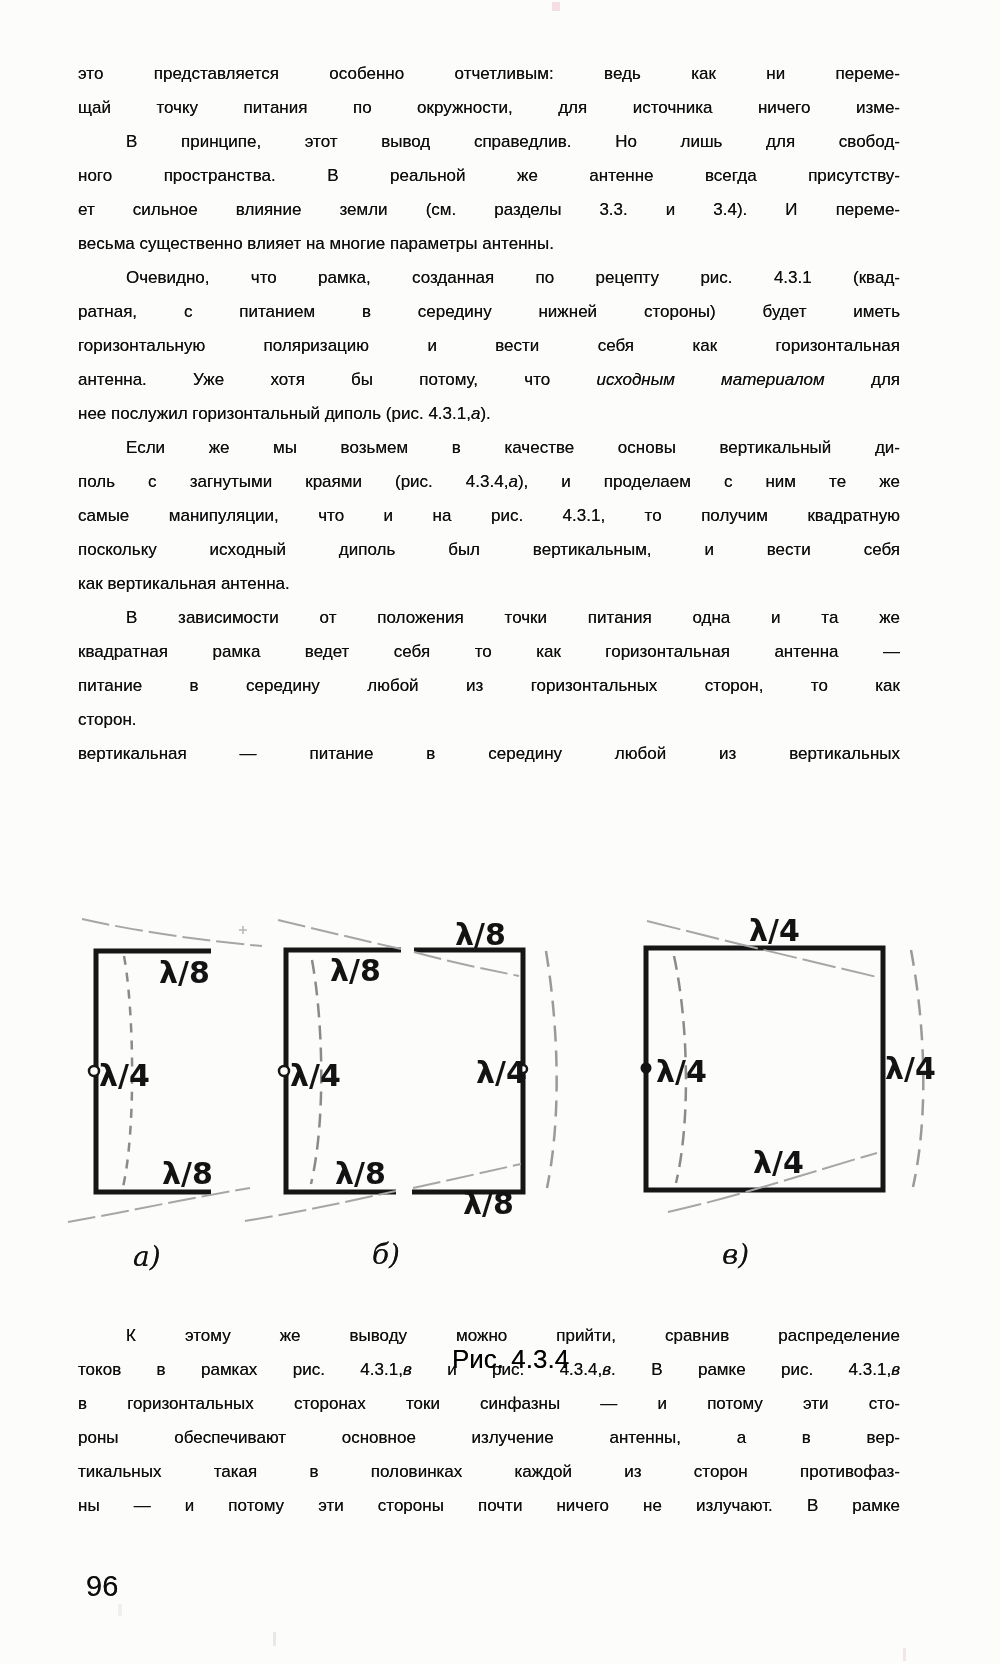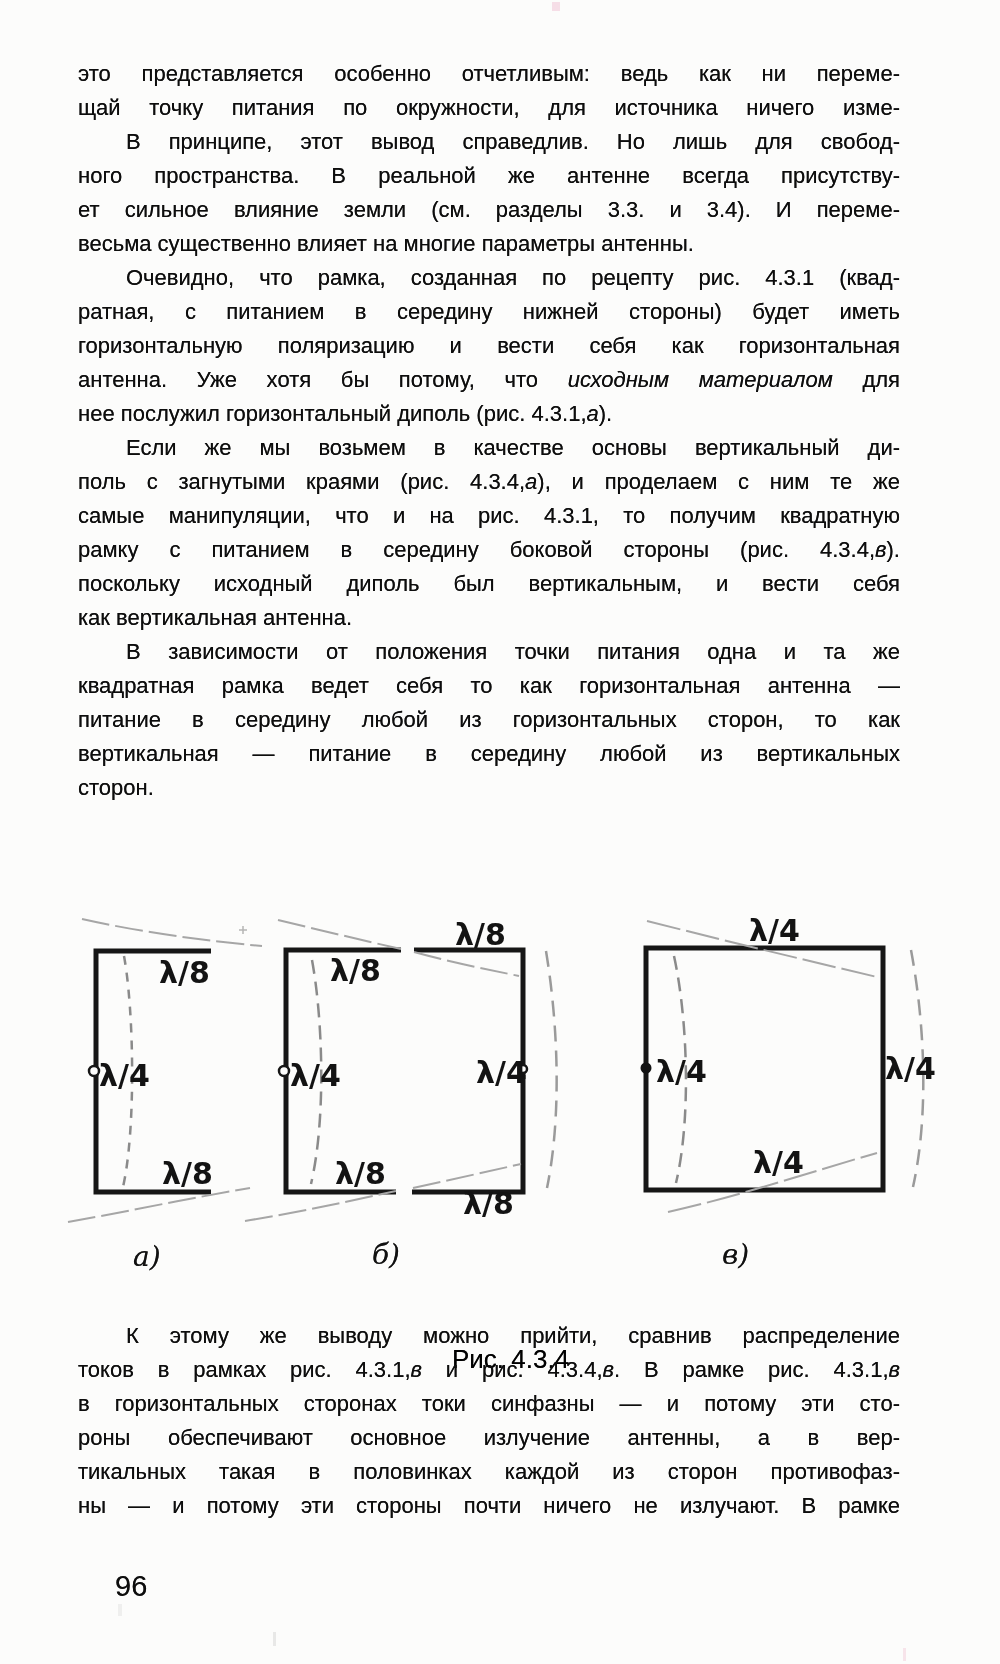--- a/index.html
+++ b/index.html
@@ -1,35 +1,35 @@
 <!DOCTYPE html>
 <html><head>
 <meta charset="utf-8">
 <style>
   html,body{margin:0;padding:0;}
   body{width:1000px;height:1664px;font-family:"Liberation Sans",sans-serif;}
   .page{position:relative;width:1000px;height:1664px;background:#fcfcfb;overflow:hidden;}
-  .textcol{position:absolute;left:78px;width:822px;font-size:22px;line-height:34px;
+  .textcol{position:absolute;left:78px;width:822px;font-size:17px;line-height:34px;
            color:#0d0d0d;text-shadow:0 0 0.6px rgba(0,0,0,0.75);}
   .line{height:34px;text-align:justify;text-align-last:justify;}
   .line.endline{text-align-last:left;}
   .line.indent{text-indent:48px;}
   .em{font-style:italic;}
   #text-top{top:57px;}
   #text-bottom{top:1319px;}
   .figure-layer{position:absolute;left:0;top:900px;width:1000px;height:380px;}
   .sub-label{position:absolute;font-family:"DejaVu Serif",serif;font-style:italic;
              font-size:28px;color:#111;text-shadow:0 0 0.5px rgba(0,0,0,0.6);}
   #sub-a{left:133px;top:1240px;}
   #sub-b{left:372px;top:1238px;}
   #sub-v{left:722px;top:1238px;}
   .caption{position:absolute;left:452px;top:1344px;font-size:26px;color:#000000;
            text-shadow:0 0 0.6px rgba(0,0,0,0.7);text-align:right;}
   .pagenum{position:absolute;left:86px;top:1570px;font-size:29px;color:#0d0d0d;
-           text-shadow:0 0 0.6px rgba(0,0,0,0.7);margin-left:29px;}
+           text-shadow:0 0 0.6px rgba(0,0,0,0.7);}
   .artifact{position:absolute;}
   svg text{font-family:"DejaVu Sans",sans-serif;font-weight:700;font-size:30px;fill:#131313;}
 </style>
 </head>
 <body>
 
 <div class="page">
 
   <div id="text-top" class="textcol">
       <div class="line"><span>это представляется особенно отчетливым: ведь как ни переме-</span></div>
@@ -39,28 +39,27 @@
       <div class="line"><span>ет сильное влияние земли (см. разделы 3.3. и 3.4). И переме-</span></div>
       <div class="line endline"><span>весьма существенно влияет на многие параметры антенны.</span></div>
       <div class="line indent"><span>Очевидно, что рамка, созданная по рецепту рис. 4.3.1 (квад-</span></div>
       <div class="line"><span>ратная, с питанием в середину нижней стороны) будет иметь</span></div>
       <div class="line"><span>горизонтальную поляризацию и вести себя как горизонтальная</span></div>
       <div class="line"><span>антенна. Уже хотя бы потому, что </span><span class="em">исходным материалом</span><span> для</span></div>
       <div class="line endline"><span>нее послужил горизонтальный диполь (рис. 4.3.1,</span><span class="em">а</span><span>).</span></div>
       <div class="line indent"><span>Если же мы возьмем в качестве основы вертикальный ди-</span></div>
       <div class="line"><span>поль с загнутыми краями (рис. 4.3.4,</span><span class="em">а</span><span>), и проделаем с ним те же</span></div>
       <div class="line"><span>самые манипуляции, что и на рис. 4.3.1, то получим квадратную</span></div>
-      <div class="line"><span>рамку с питанием в середину боковой стороны (рис. 4.3.4,</span><span class="em">в</span><span>).</span></div>
       <div class="line"><span>поскольку исходный диполь был вертикальным, и вести себя</span></div>
       <div class="line endline"><span>как вертикальная антенна.</span></div>
       <div class="line indent"><span>В зависимости от положения точки питания одна и та же</span></div>
       <div class="line"><span>квадратная рамка ведет себя то как горизонтальная антенна —</span></div>
       <div class="line"><span>питание в середину любой из горизонтальных сторон, то как</span></div>
+      <div class="line endline"><span>сторон.</span></div>
       <div class="line"><span>вертикальная — питание в середину любой из вертикальных</span></div>
-      <div class="line endline"><span>сторон.</span></div>
     </div>
 
   <div class="figure-layer">
     <svg width="1000" height="380" viewBox="0 900 1000 380">
 
       <path d="M211,951 L96,951 L96,1192 L211,1192" fill="none" stroke="#161616" stroke-width="5"></path>
       <path d="M124,956 C134,1010 136,1130 123,1187" fill="none" stroke="#8a8a8a" stroke-width="2.5" stroke-dasharray="9 8"></path>
       <path d="M82,919 C140,932 205,941 262,946" fill="none" stroke="#a6a6a6" stroke-width="2" stroke-dasharray="28 6"></path>
       <path d="M68,1222 C125,1212 190,1198 250,1188" fill="none" stroke="#a6a6a6" stroke-width="2" stroke-dasharray="28 6"></path>
       <circle cx="94" cy="1071" r="5" fill="#fcfcfb" stroke="#161616" stroke-width="2.5"></circle>

